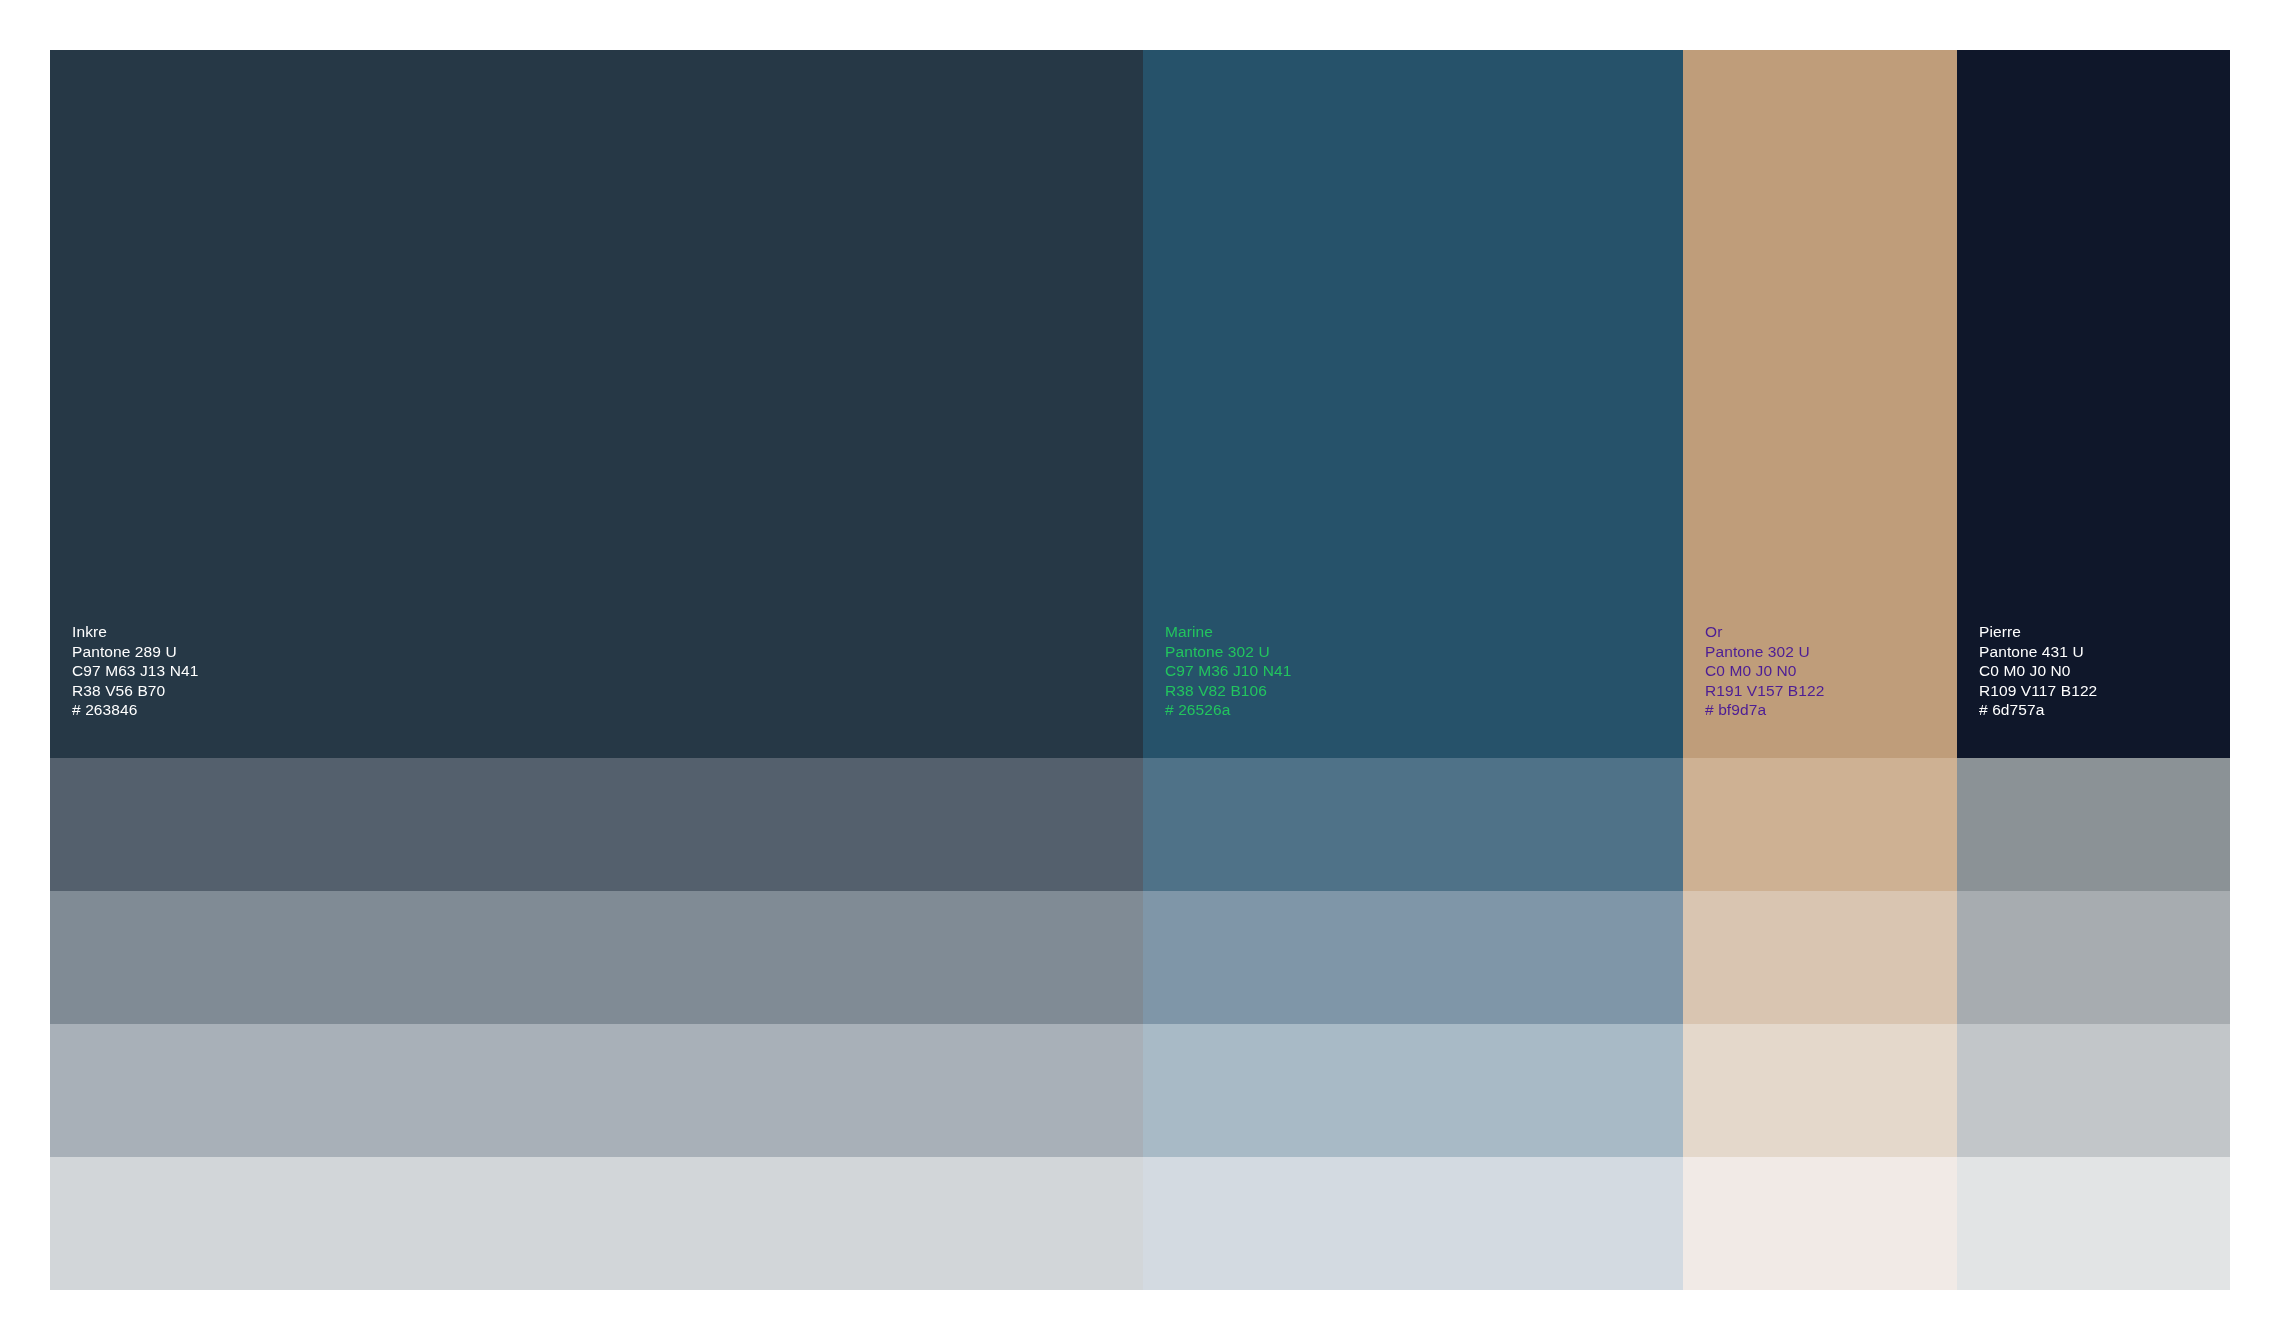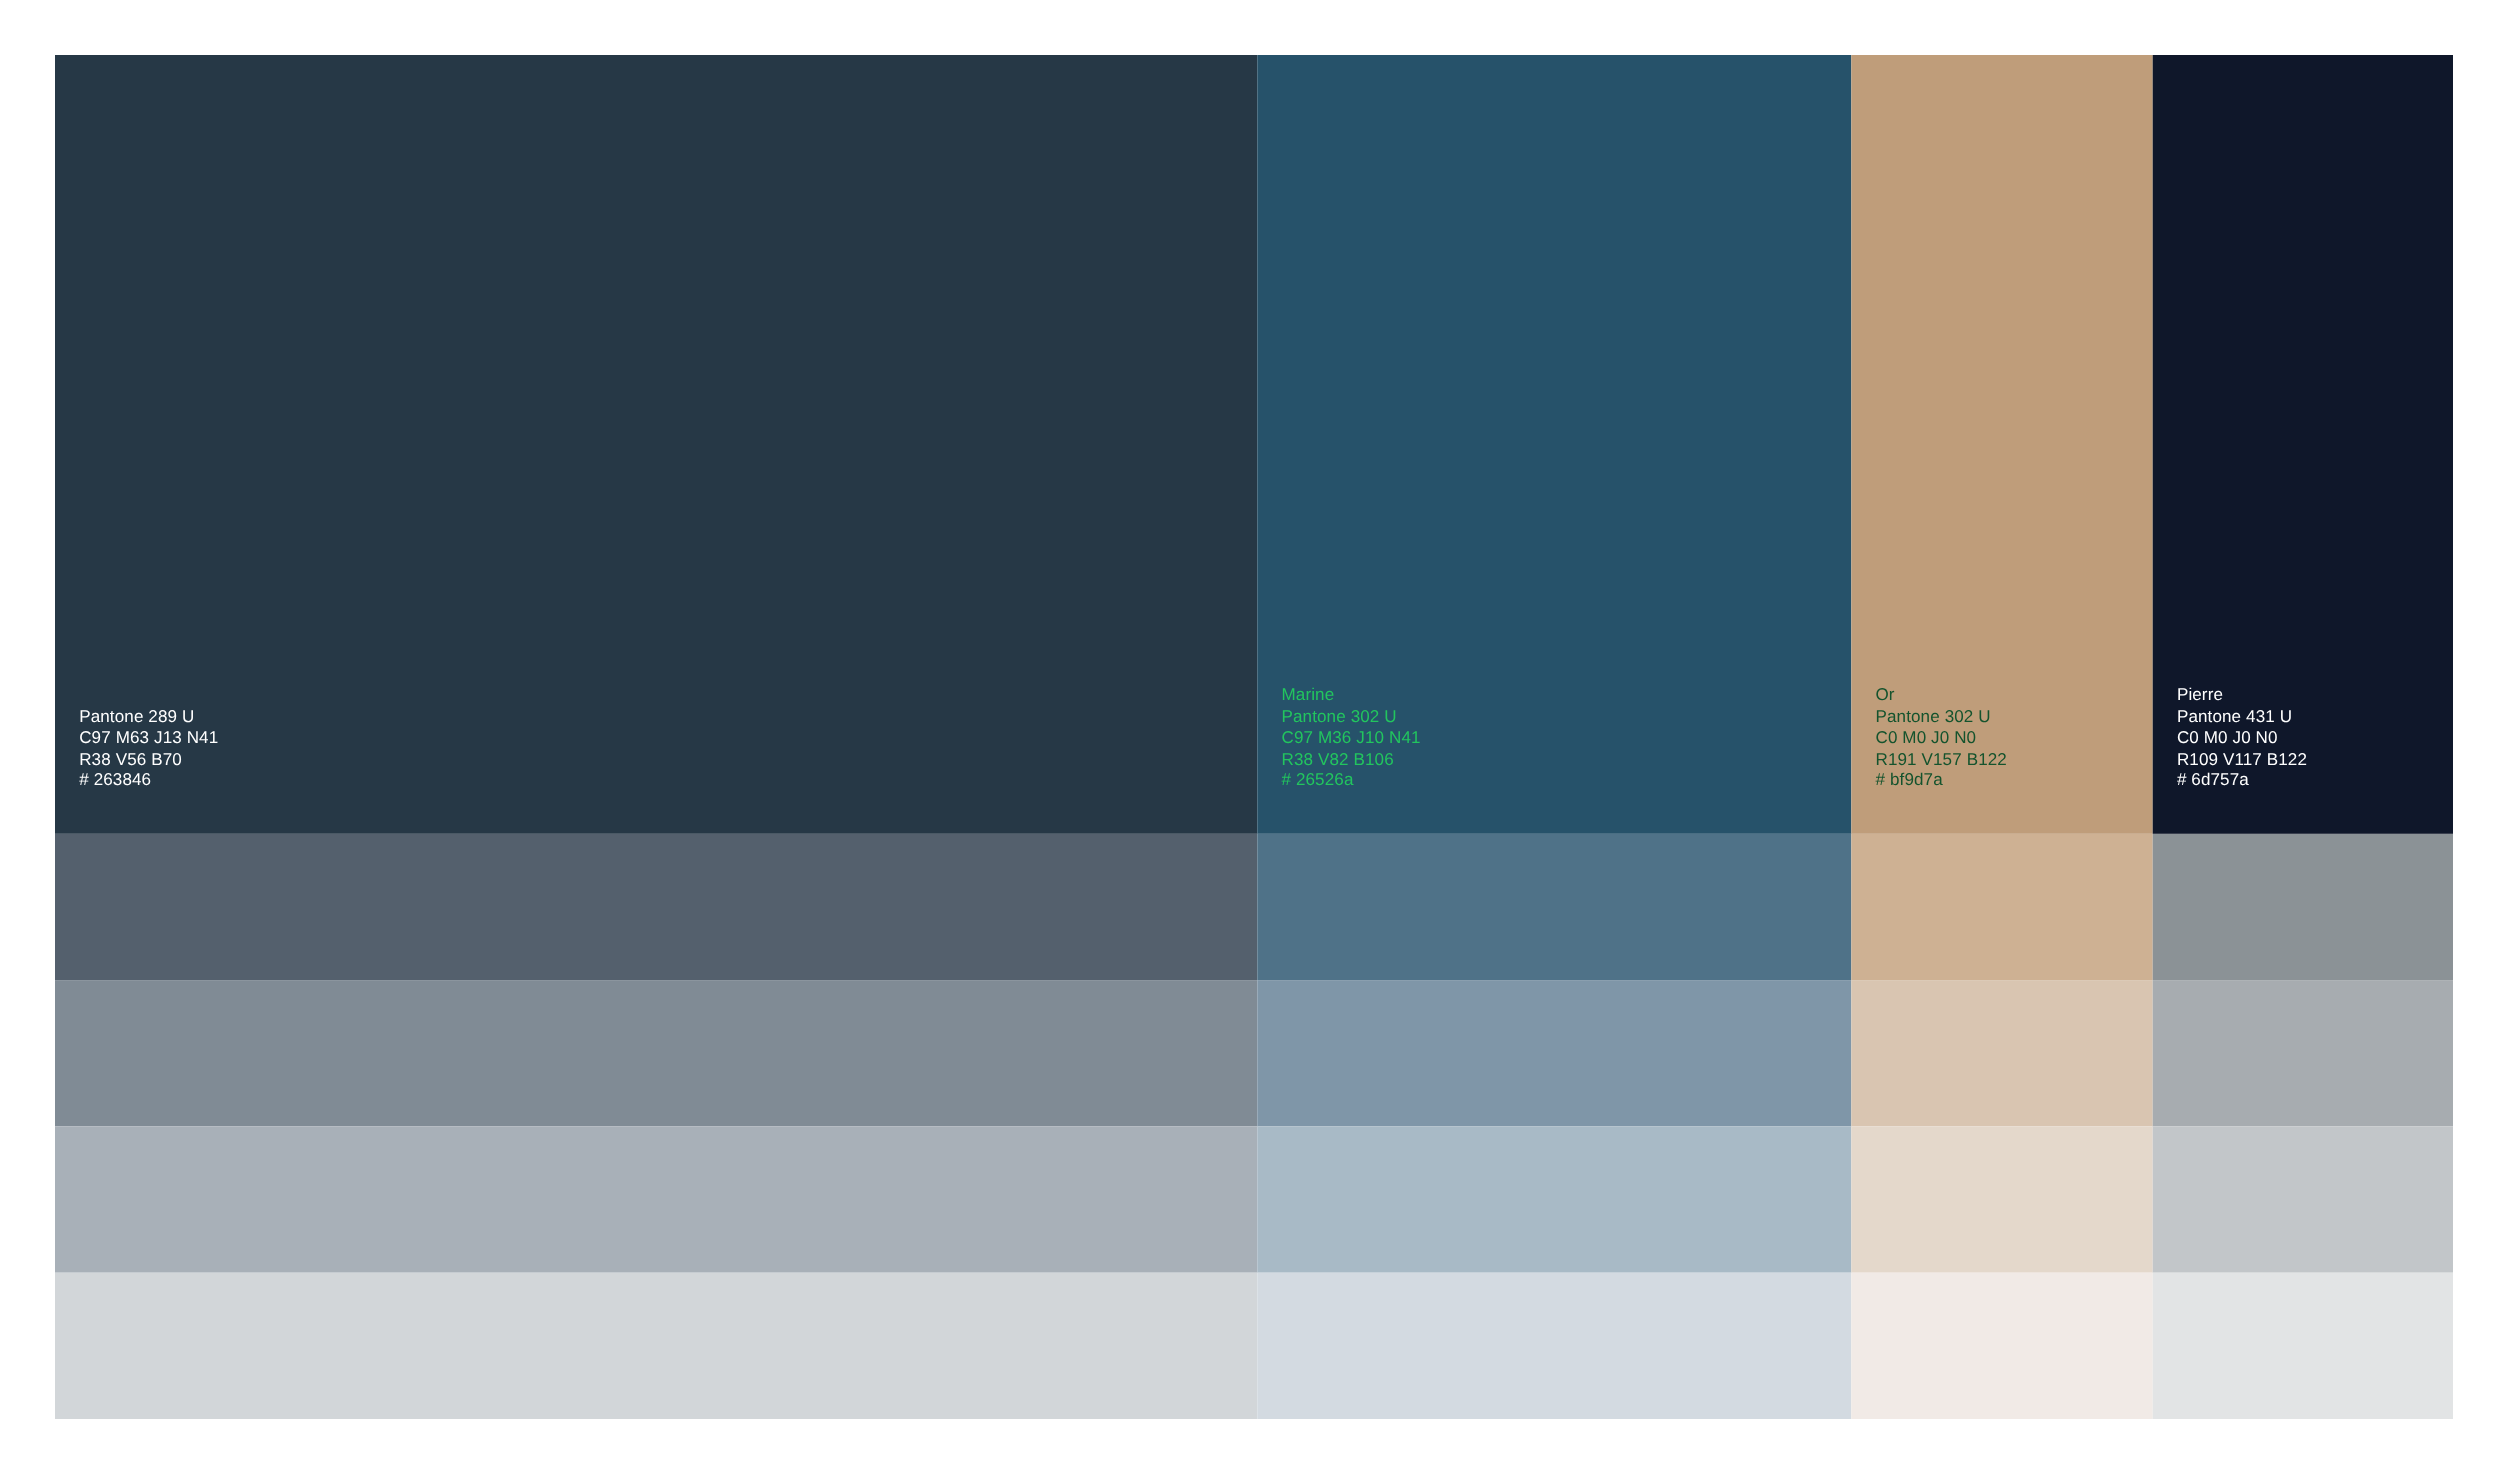--- a/index.html
+++ b/index.html
@@ -65,20 +65,21 @@
     flex: 1 1 auto;
   }
 </style>
 </head>
 <body>
 
 <div id="palette-board" style="background: rgb(255, 255, 255);">
     <div class="palette-column" style="width: 1093px;">
       <div class="swatch-main" style="background: rgb(38, 56, 70);">
         <div class="swatch-info" style="color: rgb(255, 255, 255);">
+          <span class="swatch-name">Inkre</span>
           <span class="swatch-line">Pantone 289 U</span>
           <span class="swatch-line">C97 M63 J13 N41</span>
           <span class="swatch-line">R38 V56 B70</span>
           <span class="swatch-line"># 263846</span>
         </div>
       </div>
       <div class="tint" style="background: rgb(84, 96, 109);"></div>
       <div class="tint" style="background: rgb(128, 139, 149);"></div>
       <div class="tint" style="background: rgb(168, 176, 184);"></div>
       <div class="tint tint-4" style="background: rgb(210, 214, 217);"></div>
@@ -93,21 +94,21 @@
           <span class="swatch-line"># 26526a</span>
         </div>
       </div>
       <div class="tint" style="background: rgb(79, 114, 136);"></div>
       <div class="tint" style="background: rgb(127, 150, 168);"></div>
       <div class="tint" style="background: rgb(168, 186, 198);"></div>
       <div class="tint tint-4" style="background: rgb(211, 218, 225);"></div>
     </div>
     <div class="palette-column" style="width: 274px;">
       <div class="swatch-main" style="background: rgb(191, 157, 122);">
-        <div class="swatch-info" style="color: #14532d;">
+        <div class="swatch-info" style="color: #4c1d95;">
           <span class="swatch-name">Or</span>
           <span class="swatch-line">Pantone 302 U</span>
           <span class="swatch-line">C0 M0 J0 N0</span>
           <span class="swatch-line">R191 V157 B122</span>
           <span class="swatch-line"># bf9d7a</span>
         </div>
       </div>
       <div class="tint" style="background: rgb(206, 177, 147);"></div>
       <div class="tint" style="background: rgb(217, 197, 177);"></div>
       <div class="tint" style="background: rgb(228, 216, 203);"></div>

